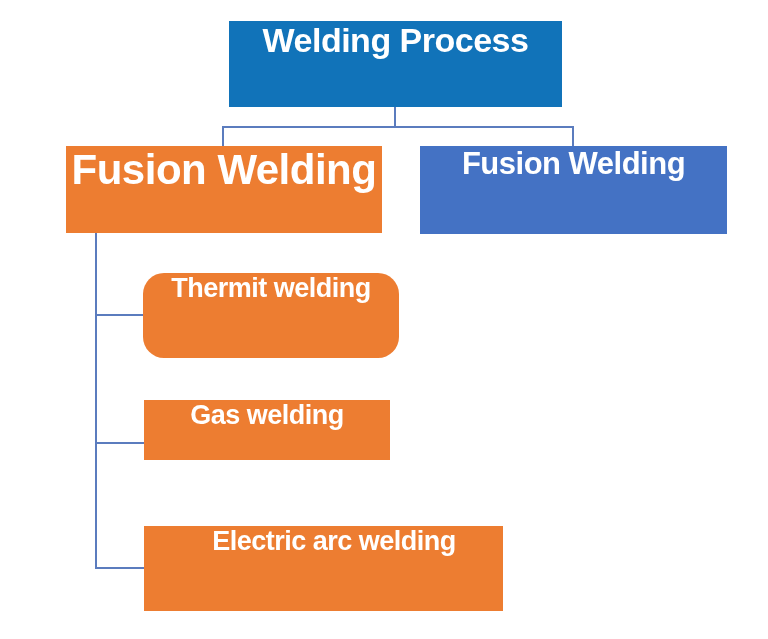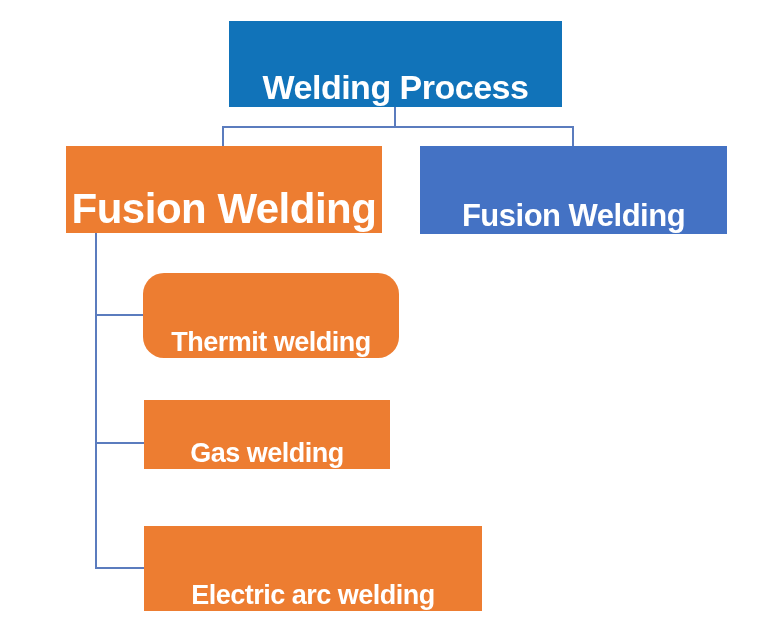--- a/index.html
+++ b/index.html
@@ -11,21 +11,21 @@
     position: relative;
     width: 768px;
     height: 639px;
     background: var(--background, #ffffff);
     font-family: "Liberation Sans", sans-serif;
     overflow: hidden;
   }
   .node {
     position: absolute;
     display: flex;
-    align-items: flex-end;
+    align-items: flex-start;
     justify-content: center;
     color: var(--text, #ffffff);
     font-weight: 700;
     letter-spacing: -0.5px;
     white-space: nowrap;
     text-align: center;
   }
   .node-root {
     left: 229px; top: 21px; width: 333px; height: 86px;
     background: var(--root-fill, #1173B9);
@@ -41,28 +41,29 @@
     background: var(--branch-fill, #4472C4);
     font-size: 31px;
   }
   .node-thermit {
     left: 143px; top: 273px; width: 256px; height: 85px;
     background: var(--accent-fill, #ED7D31);
     font-size: 27px;
     border-radius: 21px;
   }
   .node-gas {
-    left: 144px; top: 400px; width: 246px; height: 69px;
+    left: 144px; top: 400px; width: 246px; height: 60px;
     background: var(--accent-fill, #ED7D31);
     font-size: 27px;
   }
   .node-electric {
     left: 144px; top: 526px; width: 338px; height: 85px;
     background: var(--accent-fill, #ED7D31);
     font-size: 27px;
+    padding-left: 21px;
   }
   .line {
     position: absolute;
     background: var(--connector, #5B7CBE);
   }
   .stem-top      { left: 394px; top: 107px; width: 2px;  height: 20px; }
   .hbar-top      { left: 222px; top: 126px; width: 352px; height: 2px; }
   .drop-left     { left: 222px; top: 126px; width: 2px;  height: 21px; }
   .drop-right    { left: 572px; top: 126px; width: 2px;  height: 21px; }
   .trunk-left    { left: 95px;  top: 233px; width: 2px;  height: 336px; }

